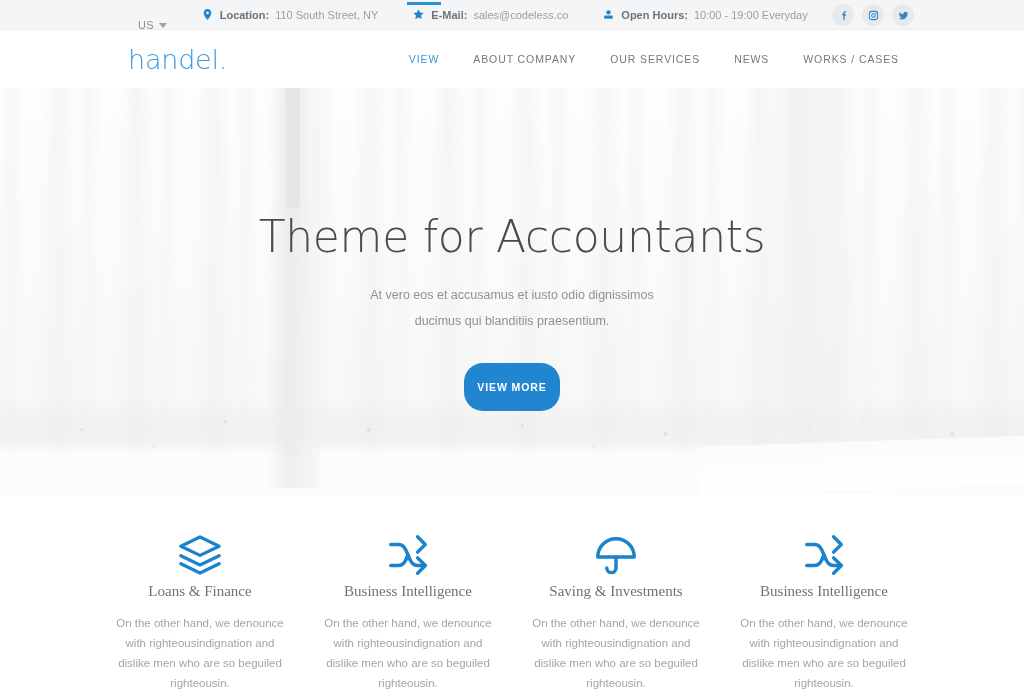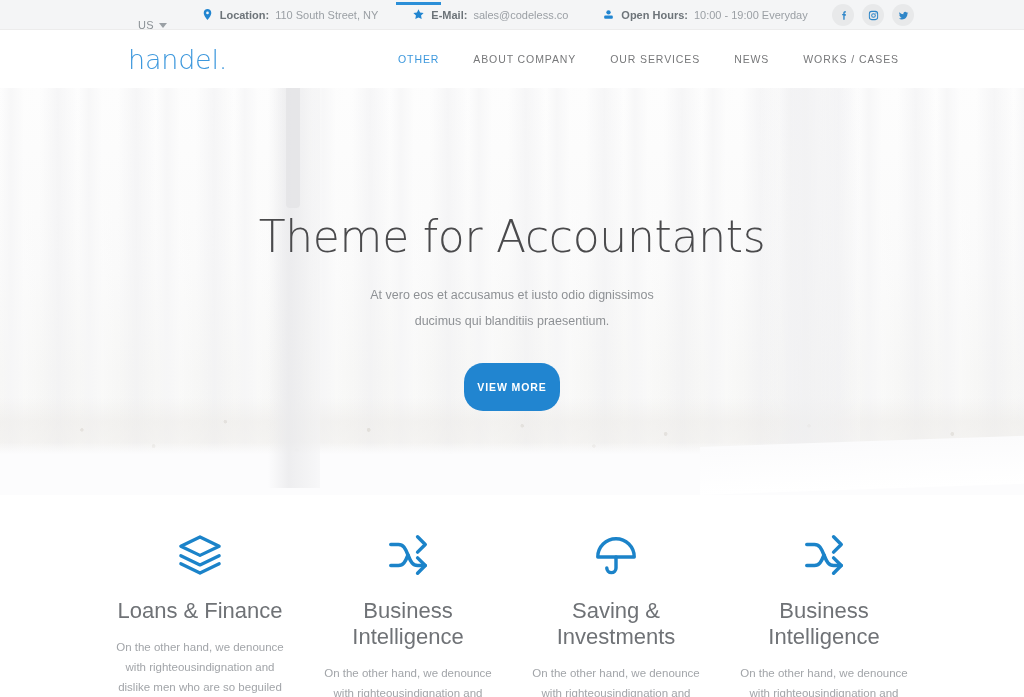--- a/index.html
+++ b/index.html
@@ -201,24 +201,24 @@
     flex: 1 1 0;
     text-align: center;
     padding: 0 18px;
   }
   .feature-icon {
     height: 48px;
     display: flex; align-items: center; justify-content: center;
   }
   .feature-icon svg { display: block; }
   .feature-title {
-    margin-top: 19px;
-    font-family: Liberation Sans, sans-serif;
+    margin-top: 4px;
+    font-family: Liberation Serif, serif;
     font-weight: 300;
-    font-size: 22px;
+    font-size: 15px;
     color: #6f7276;
   }
   .feature-text {
     margin-top: 13px;
     font-size: 11.5px;
     color: #a2a5a9;
     line-height: 1.75;
   }
 </style>
 </head>
@@ -282,21 +282,21 @@
       <svg viewBox="0 0 24 24" fill="#2f86c8">
           <path d="M22 5.9c-.7.3-1.5.6-2.4.7.9-.5 1.5-1.3 1.8-2.3-.8.5-1.7.8-2.6 1A4.1 4.1 0 0 0 11.7 9C8.3 8.8 5.2 7.2 3.2 4.7c-.4.6-.6 1.3-.6 2.1 0 1.4.7 2.7 1.8 3.4-.6 0-1.3-.2-1.8-.5 0 2 1.4 3.7 3.3 4.1-.4.1-.8.2-1.2.2-.3 0-.6 0-.8-.1.6 1.7 2.1 2.9 4 2.9-1.5 1.1-3.3 1.8-5.3 1.8H2c1.9 1.2 4.1 1.9 6.5 1.9 7.8 0 12-6.4 12-12v-.6c.8-.6 1.5-1.3 2-2.1z"></path>
         </svg>
     </div>
   </div>
 </div>
 
 <div class="header">
   <div class="logo">handel.</div>
   <div class="nav">
-    <div class="nav-item active">OTHER</div>
+    <div class="nav-item active">VIEW</div>
     <div class="nav-item">ABOUT COMPANY</div>
     <div class="nav-item">OUR SERVICES</div>
     <div class="nav-item">NEWS</div>
     <div class="nav-item">WORKS / CASES</div>
   </div>
 </div>
 
 <div class="hero">
   <div class="hero-photo"></div>
   <div class="hero-fold-a"></div>

